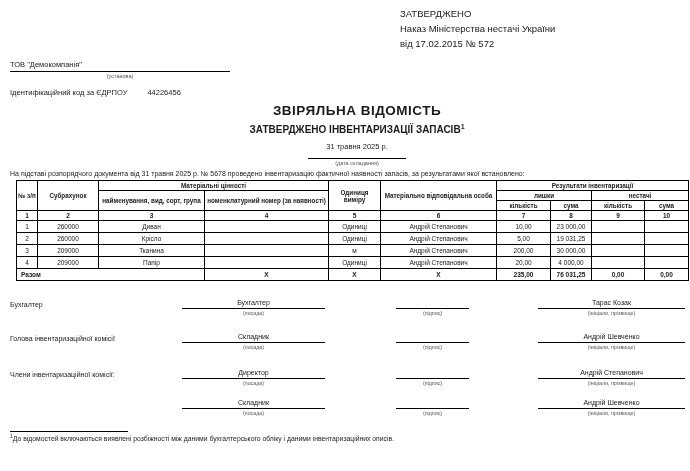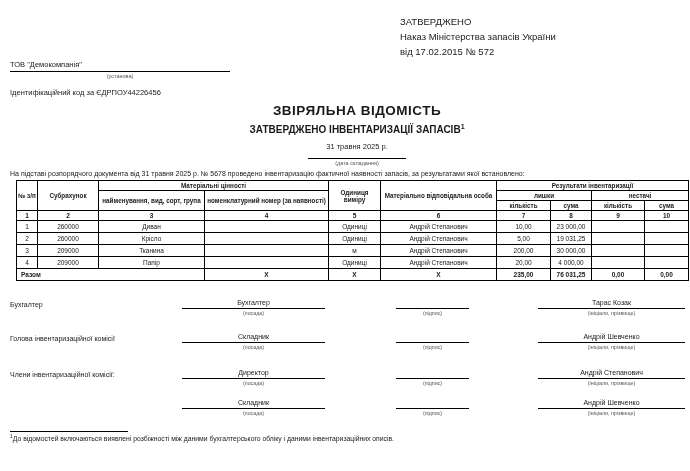--- a/index.html
+++ b/index.html
@@ -1,28 +1,28 @@
 <!DOCTYPE html>
 <html><head>
 <meta charset="utf-8">
 <style>
   * { margin:0; padding:0; box-sizing:border-box; }
   html,body { background:#fff; }
   body { font-family:"Liberation Sans", sans-serif; color:#1a1a1a; }
   .page { position:relative; width:690px; height:471px; background:#ffffff; overflow:hidden; }
 
   
-  .approval { position:absolute; left:400px; top:14px; font-size:9.5px; line-height:15px; }
+  .approval { position:absolute; left:400px; top:6px; font-size:9.5px; line-height:15px; }
 
   
   .org { position:absolute; left:10px; top:60px; width:300px; font-size:7.5px; }
   .org-name { display:block; width:220px; border-bottom:1px solid #000; padding-bottom:2px; }
   .org-caption { display:block; width:220px; text-align:center; font-size:5.5px; color:#555; margin-top:1px; }
   .org-edrpou { margin-top:9px; }
-  .org-edrpou .val { margin-left:0; }
+  .org-edrpou .val { margin-left:20px; }
 
   
   .title-block { position:absolute; left:12px; top:103px; width:690px; text-align:center; }
   .title-main { font-size:13.5px; font-weight:bold; letter-spacing:.5px; }
   .title-sub { font-size:10px; font-weight:bold; margin-top:5px; }
   .title-sub sup { font-size:7px; }
   .title-date { display:inline-block; font-size:7.5px; margin-top:6px; border-bottom:1px solid #000; padding:0 18px 7px 18px; }
   .title-date-caption { font-size:5.5px; color:#555; margin-top:1px; }
 
   
@@ -53,21 +53,21 @@
   .footnote-rule { width:118px; border-top:1px solid #000; margin-bottom:1px; }
   .footnote sup { font-size:5px; }
 </style>
 </head>
 <body>
 
 <div class="page">
 
   <div class="approval">
     <div>ЗАТВЕРДЖЕНО</div>
-    <div>Наказ Міністерства запасів України</div>
+    <div>Наказ Міністерства нестачі України</div>
     <div>від 17.02.2015 № 572</div>
   </div>
 
   <div class="org">
     <span class="org-name">ТОВ "Демокомпанія"</span>
     <span class="org-caption">(установа)</span>
     <div class="org-edrpou">
       <span>Ідентифікаційний код за ЄДРПОУ</span><span class="val">44226456</span>
     </div>
   </div>

